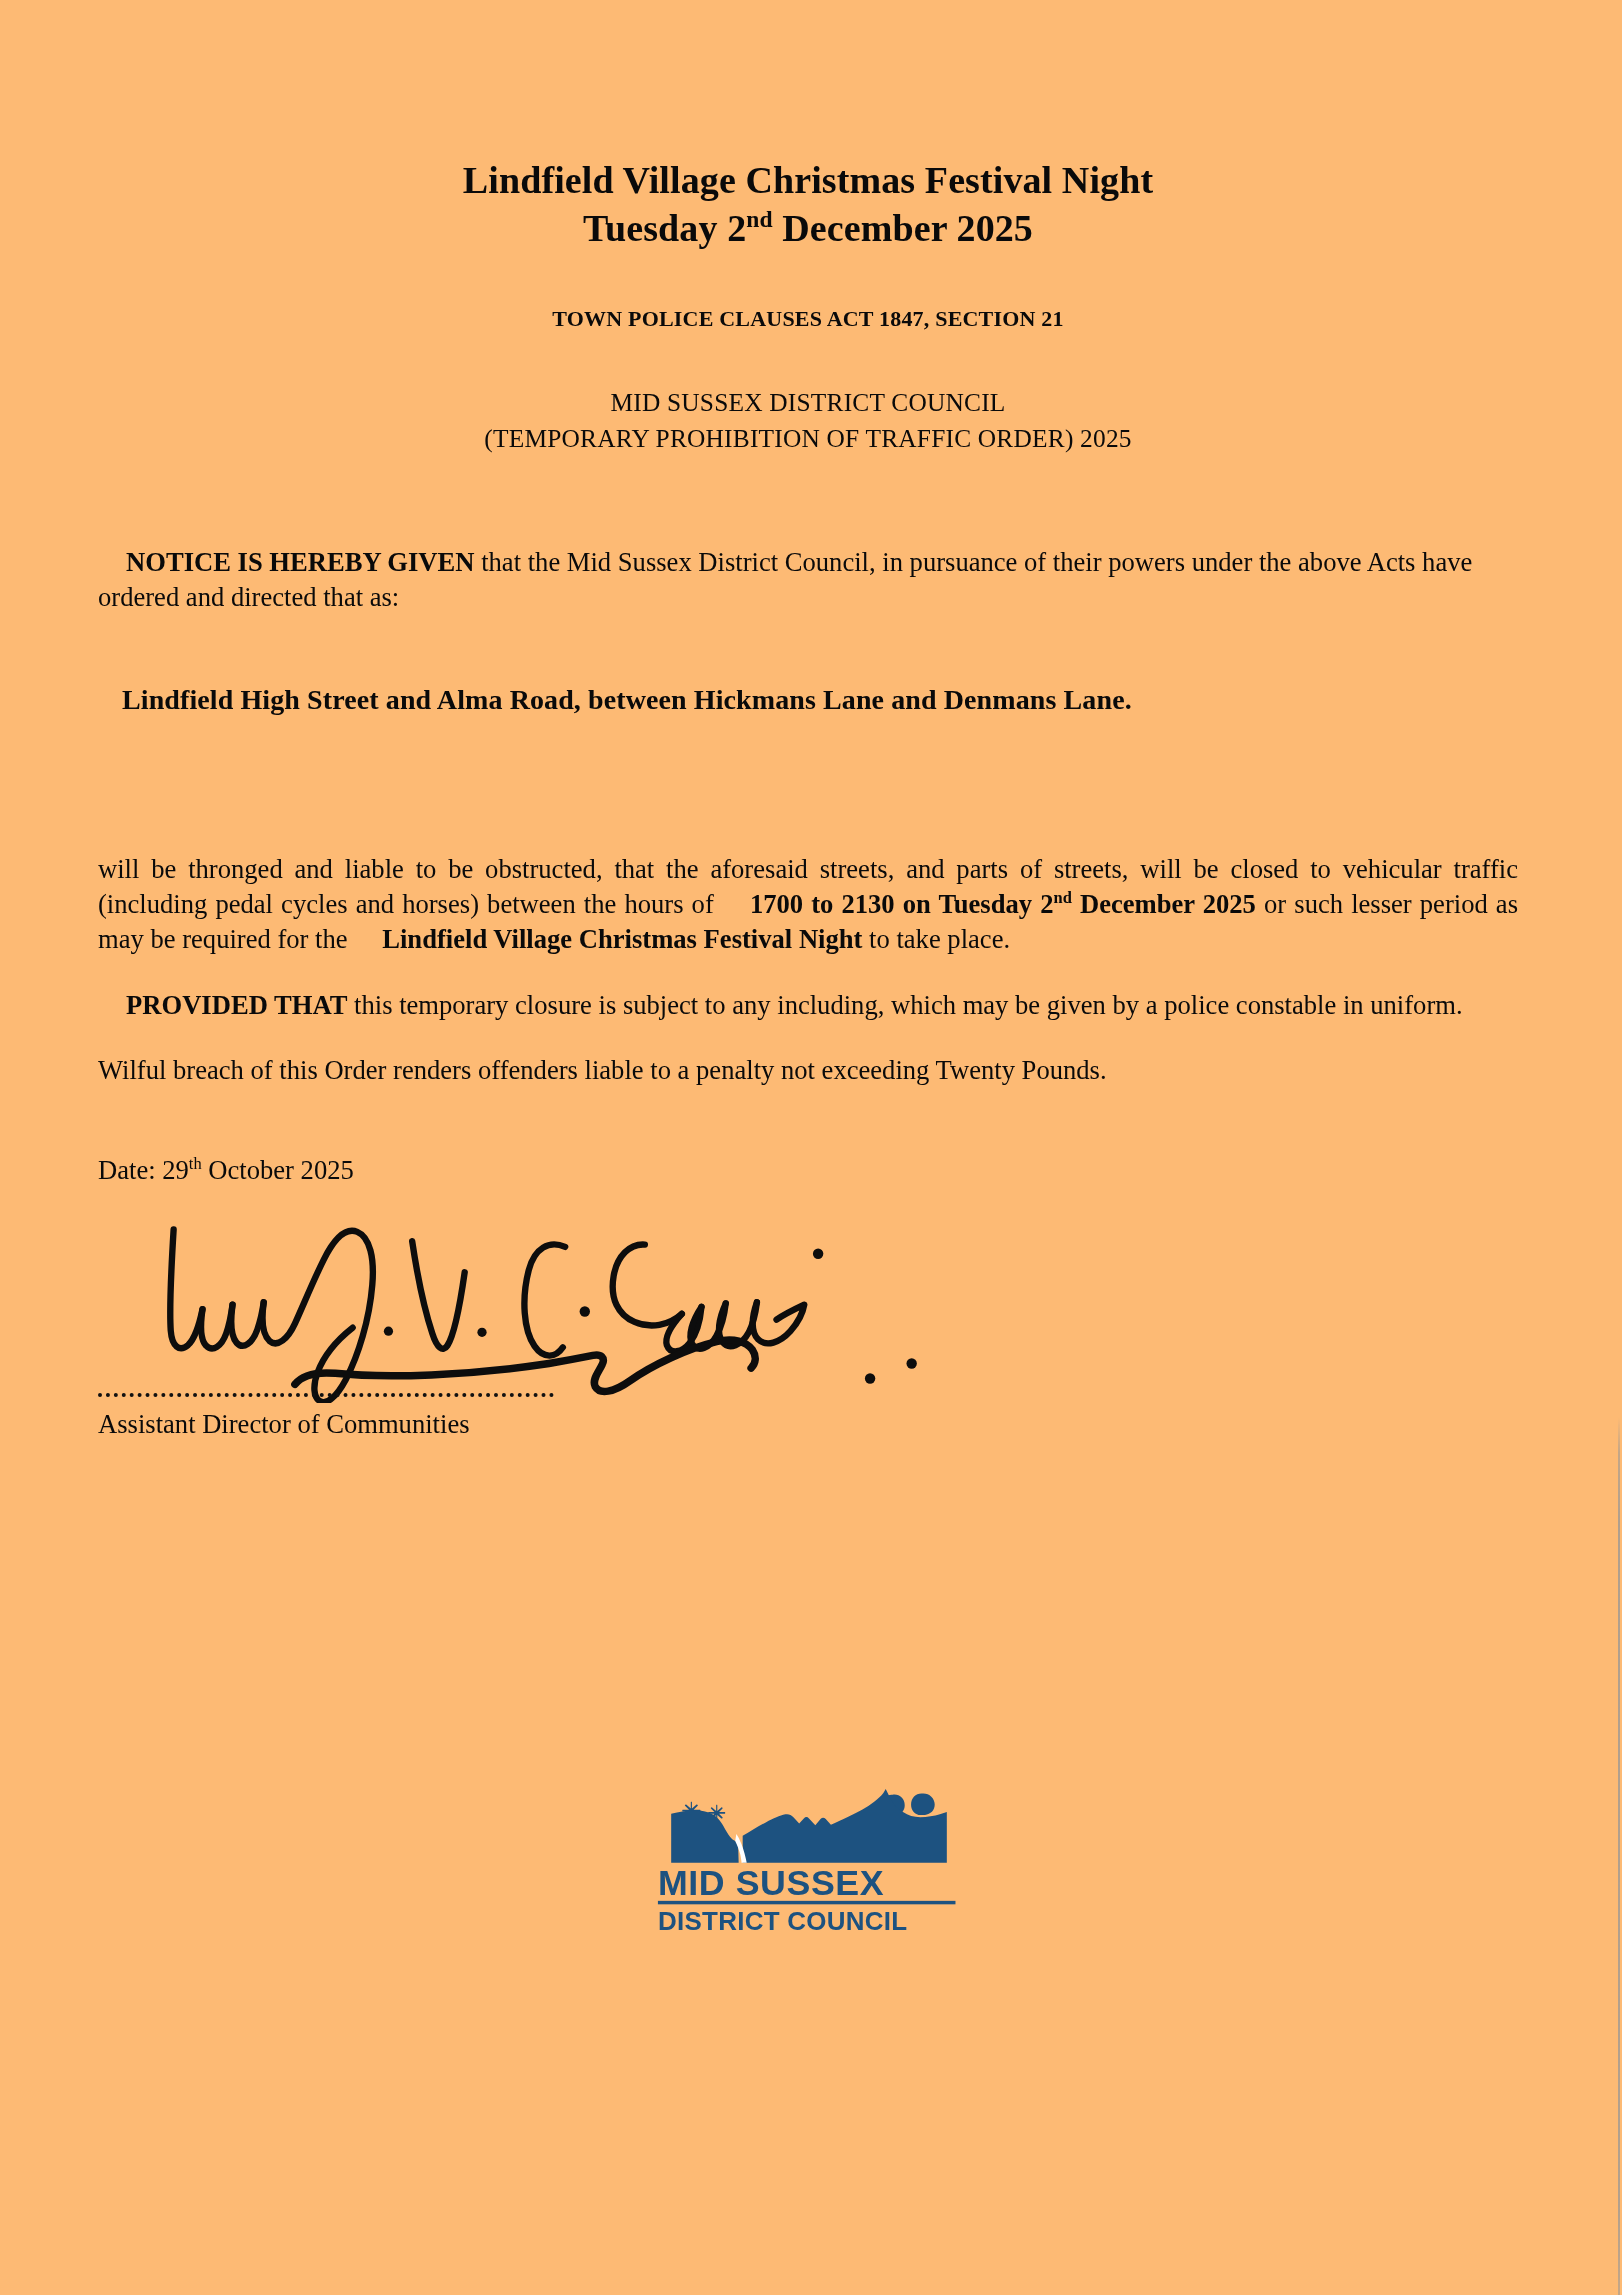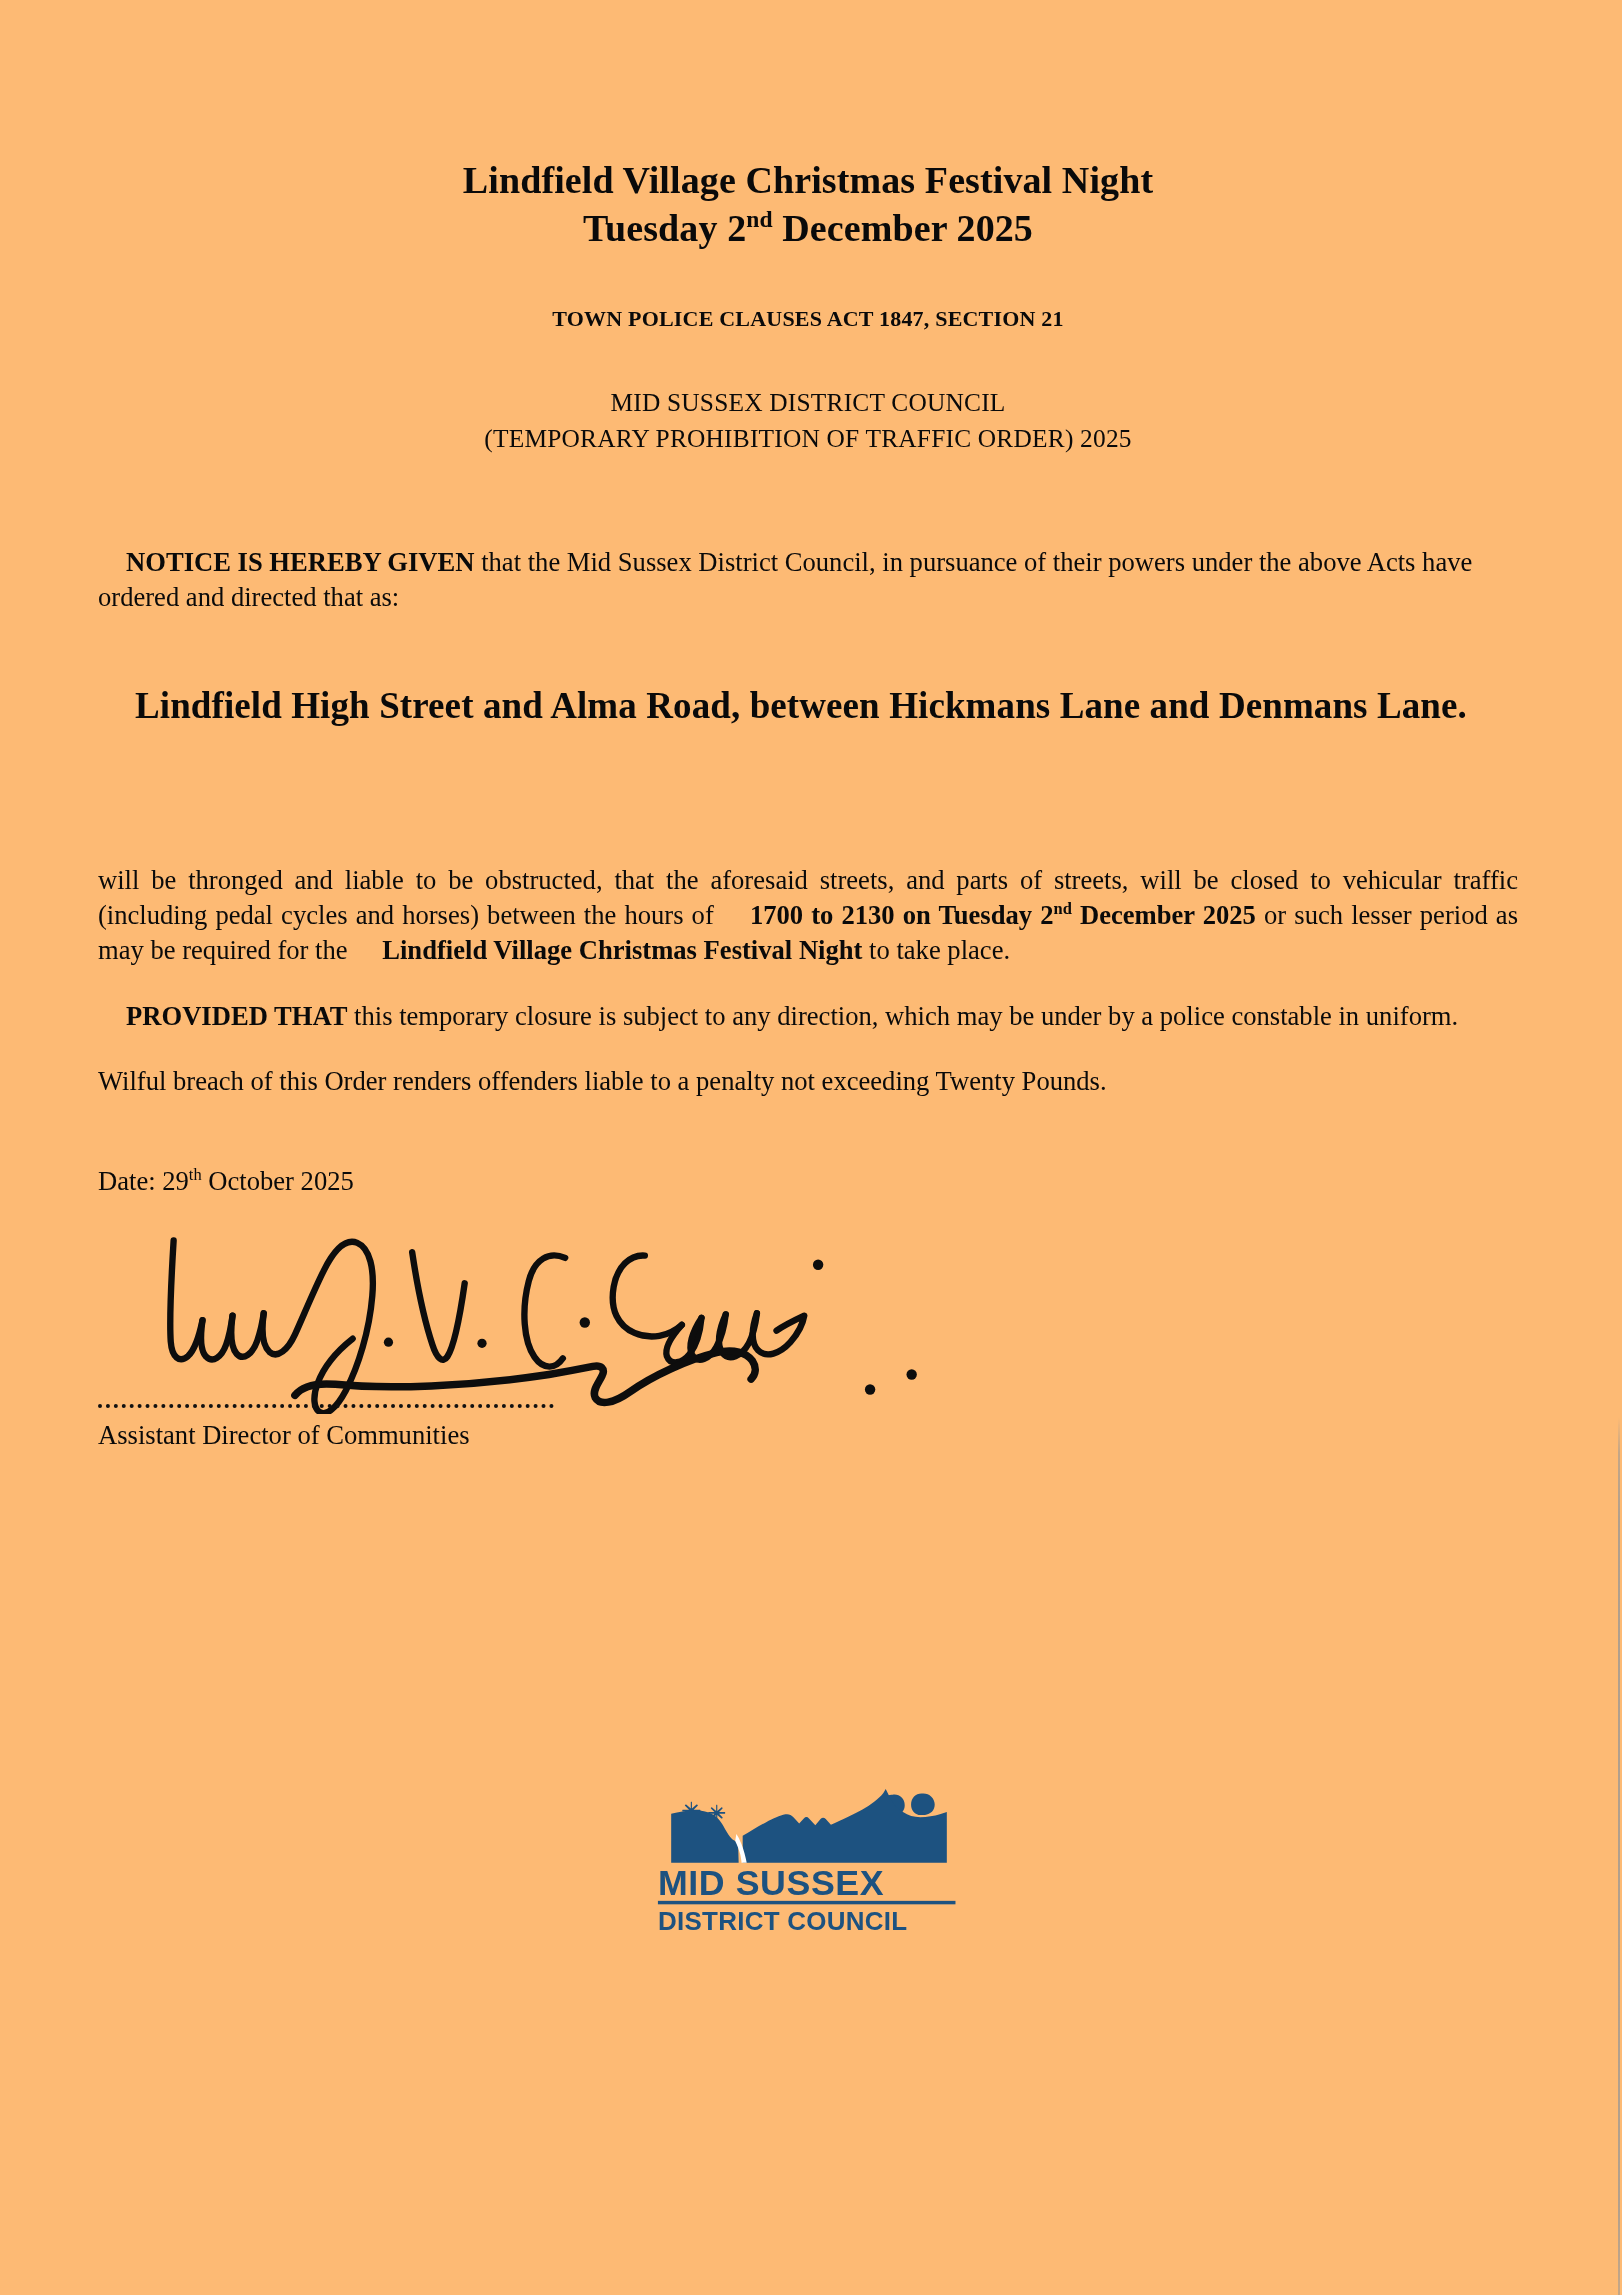--- a/index.html
+++ b/index.html
@@ -78,22 +78,22 @@
   }
   b, strong { font-weight: bold; margin-left: 28px; }
   sup {
     font-size: 0.62em;
     vertical-align: super;
     line-height: 0;
   }
 
   .streets-line {
     margin-top: 68px;
-    margin-left: 37px;
-    font-size: 37px;
+    margin-left: 24px;
+    font-size: 28px;
     font-weight: bold;
     letter-spacing: 0.1px;
   }
 
   .para-closure { margin-top: 136px; }
   .para-provided { margin-top: 30px; }
   .para-breach { margin-top: 30px; }
   .date-line { margin-top: 65px; }
 
   .signature-area {
@@ -153,21 +153,21 @@
       <div>MID SUSSEX DISTRICT COUNCIL</div>
       <div>(TEMPORARY PROHIBITION OF TRAFFIC ORDER) 2025</div>
     </div>
 
     <p class="body-text para-notice"><b>NOTICE IS HEREBY GIVEN</b><span> that the Mid Sussex District Council, in pursuance of their powers under the above Acts have ordered and directed that as:</span></p>
 
     <p class="streets-line">Lindfield High Street and Alma Road, between Hickmans Lane and Denmans Lane.</p>
 
     <p class="body-text para-justify para-closure"><span>will be thronged and liable to be obstructed, that the aforesaid streets, and parts of streets, will be closed to vehicular traffic (including pedal cycles and horses) between the hours of </span><b><span>1700 to 2130 on Tuesday 2</span><sup>nd</sup><span> December 2025</span></b><span> or such lesser period as may be required for the </span><b>Lindfield Village Christmas Festival Night</b><span> to take place.</span></p>
 
-    <p class="body-text para-justify para-provided"><b>PROVIDED THAT</b><span> this temporary closure is subject to any direction, which may be under by a police constable in uniform.</span></p>
+    <p class="body-text para-justify para-provided"><b>PROVIDED THAT</b><span> this temporary closure is subject to any including, which may be given by a police constable in uniform.</span></p>
 
     <p class="body-text para-breach">Wilful breach of this Order renders offenders liable to a penalty not exceeding Twenty Pounds.</p>
 
     <p class="body-text date-line"><span>Date: 29</span><sup>th</sup><span> October 2025</span></p>
 
     <div class="signature-area">
       <svg class="signature-ink" viewBox="0 0 1600 330" aria-hidden="true">
         <g fill="none" stroke="#0d0d0d" stroke-linecap="round" stroke-linejoin="round">
           <path d="M150 30 C146 95 142 160 145 205 C147 232 160 243 175 230 C188 218 195 192 200 168" stroke-width="11"></path>
           <path d="M200 168 C196 196 196 220 206 231 C218 243 233 232 241 210 C247 193 250 175 252 160" stroke-width="11"></path>

